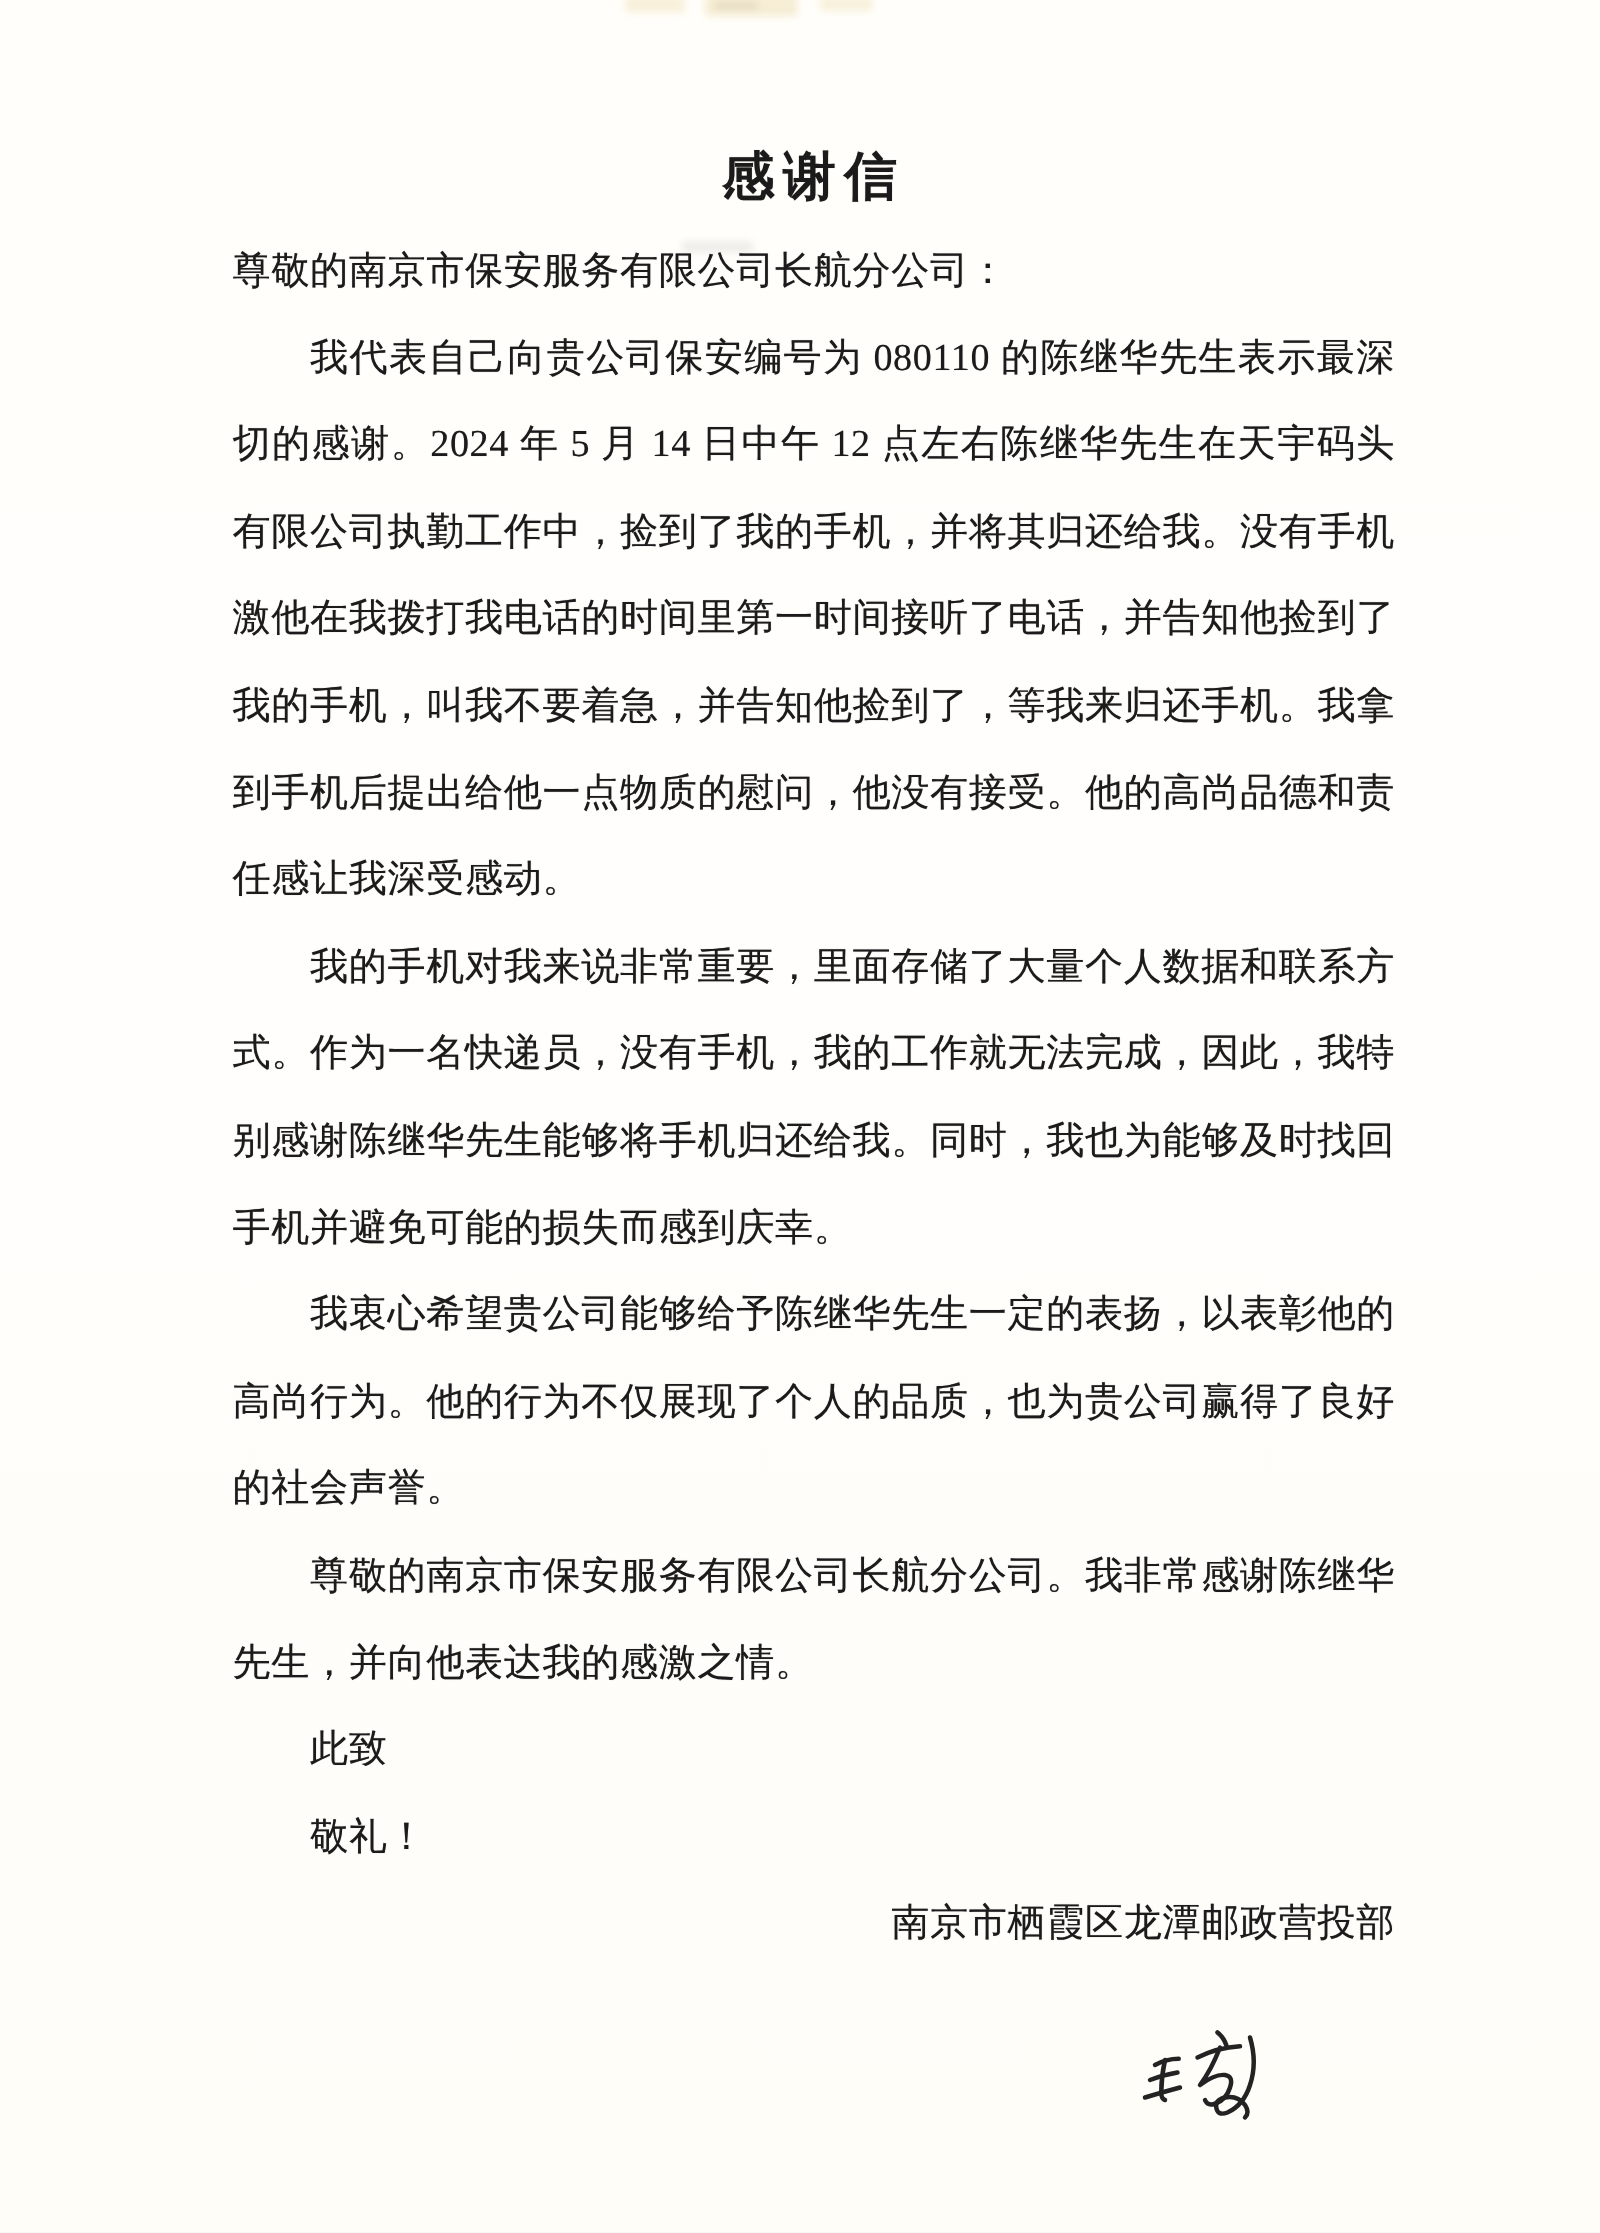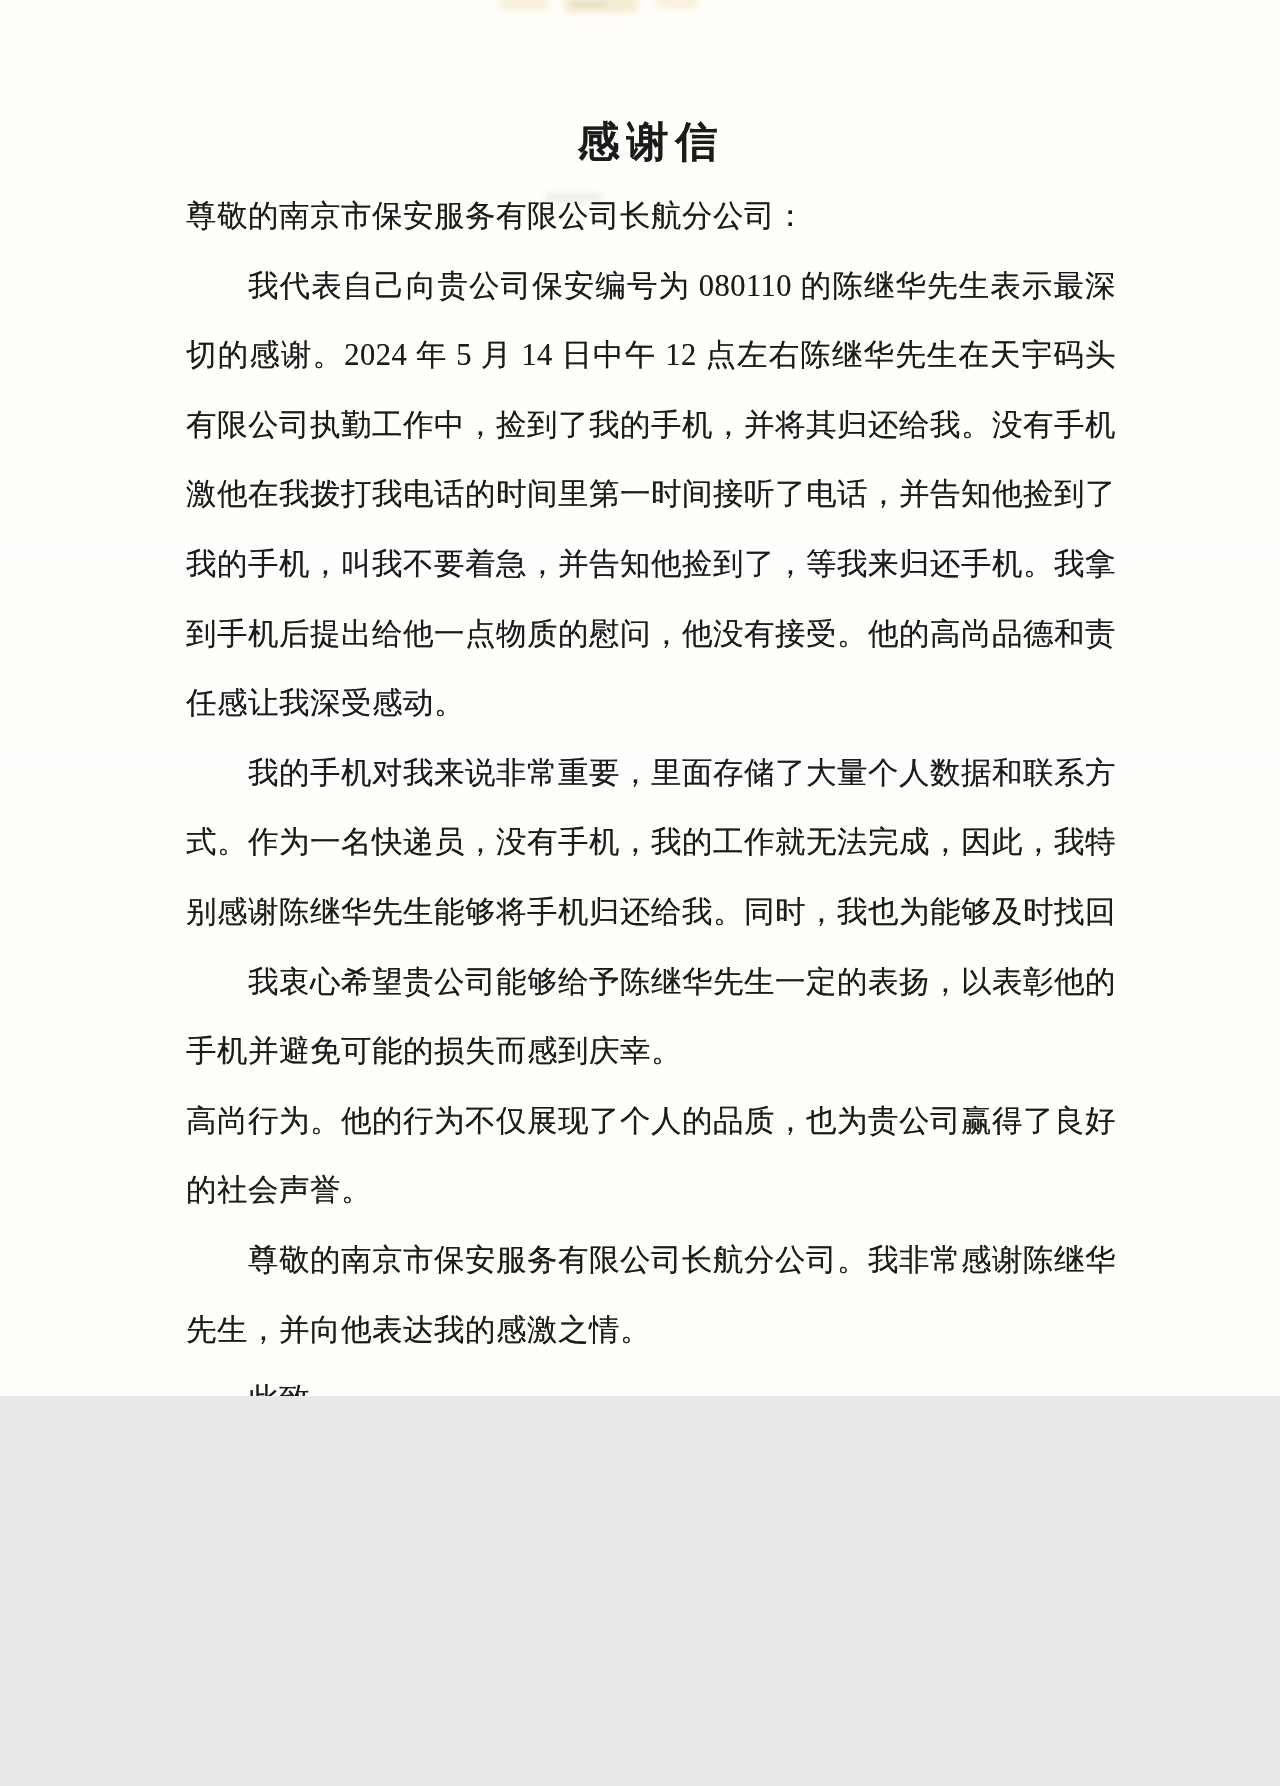--- a/index.html
+++ b/index.html
@@ -1,18 +1,18 @@
 <!DOCTYPE html>
 <html lang="zh"><head>
 <meta charset="utf-8">
 <style>
   html,body{margin:0;padding:0;background:#e9e9e9;}
   .page{
     position:relative;
-    width:1280px;height:1396px;
+    width:1280px;height:1786px;
     margin:0 auto;
     background:#fffefb;
     background-image:linear-gradient(180deg,#fffefa 0%,#fffefc 40%,#fffdf8 100%);
     font-family:"Liberation Serif","DejaVu Serif",serif;
     color:#1b1b1b;
     overflow:hidden;
     text-shadow:0 0 0.6px rgba(20,20,20,0.55);
   }
   .title{
     position:absolute;top:116px;left:186px;width:930px;margin:0;
@@ -67,30 +67,31 @@
     <div class="ln j">切的感谢。2024 年 5 月 14 日中午 12 点左右陈继华先生在天宇码头</div>
     <div class="ln j">有限公司执勤工作中，捡到了我的手机，并将其归还给我。没有手机</div>
     <div class="ln j">激他在我拨打我电话的时间里第一时间接听了电话，并告知他捡到了</div>
     <div class="ln j">我的手机，叫我不要着急，并告知他捡到了，等我来归还手机。我拿</div>
     <div class="ln j">到手机后提出给他一点物质的慰问，他没有接受。他的高尚品德和责</div>
     <div class="ln">任感让我深受感动。</div>
 
     <div class="ln j ind">我的手机对我来说非常重要，里面存储了大量个人数据和联系方</div>
     <div class="ln j">式。作为一名快递员，没有手机，我的工作就无法完成，因此，我特</div>
     <div class="ln j">别感谢陈继华先生能够将手机归还给我。同时，我也为能够及时找回</div>
+    <div class="ln">手机并避免可能的损失而感到庆幸。</div>
+
     <div class="ln j ind">我衷心希望贵公司能够给予陈继华先生一定的表扬，以表彰他的</div>
-
-    <div class="ln">手机并避免可能的损失而感到庆幸。</div>
     <div class="ln j">高尚行为。他的行为不仅展现了个人的品质，也为贵公司赢得了良好</div>
     <div class="ln">的社会声誉。</div>
 
     <div class="ln j ind">尊敬的南京市保安服务有限公司长航分公司。我非常感谢陈继华</div>
     <div class="ln">先生，并向他表达我的感激之情。</div>
 
     <div class="ln ind">此致</div>
+    <div class="ln ind">敬礼！</div>
 
     <div class="ln right">南京市栖霞区龙潭邮政营投部</div>
   </div>
 
   <svg class="signature" viewBox="0 0 156 104" xmlns="http://www.w3.org/2000/svg">
 
     <path d="M28,44 q9,-5 19,-5"></path>
     <path d="M36,40 q-3,13 -3,26 q0,5 3,6"></path>
     <path d="M24,56 q10,-4 22,-6"></path>
     <path d="M20,70 q13,-4 28,-8"></path>

